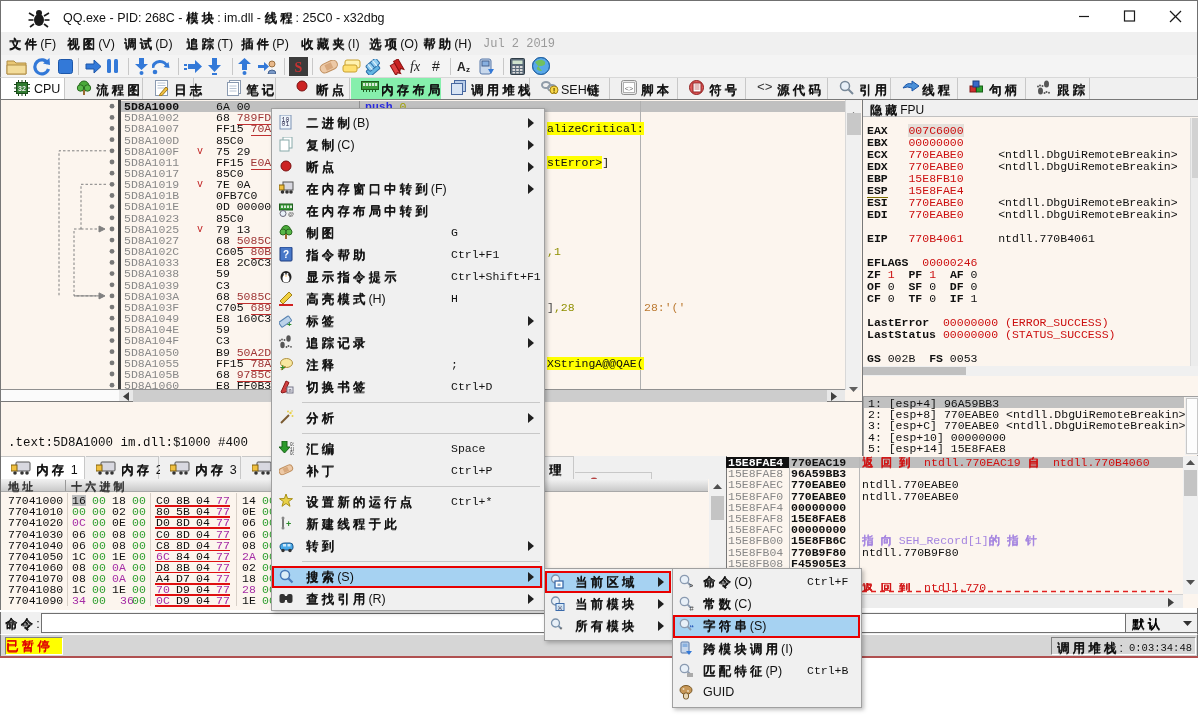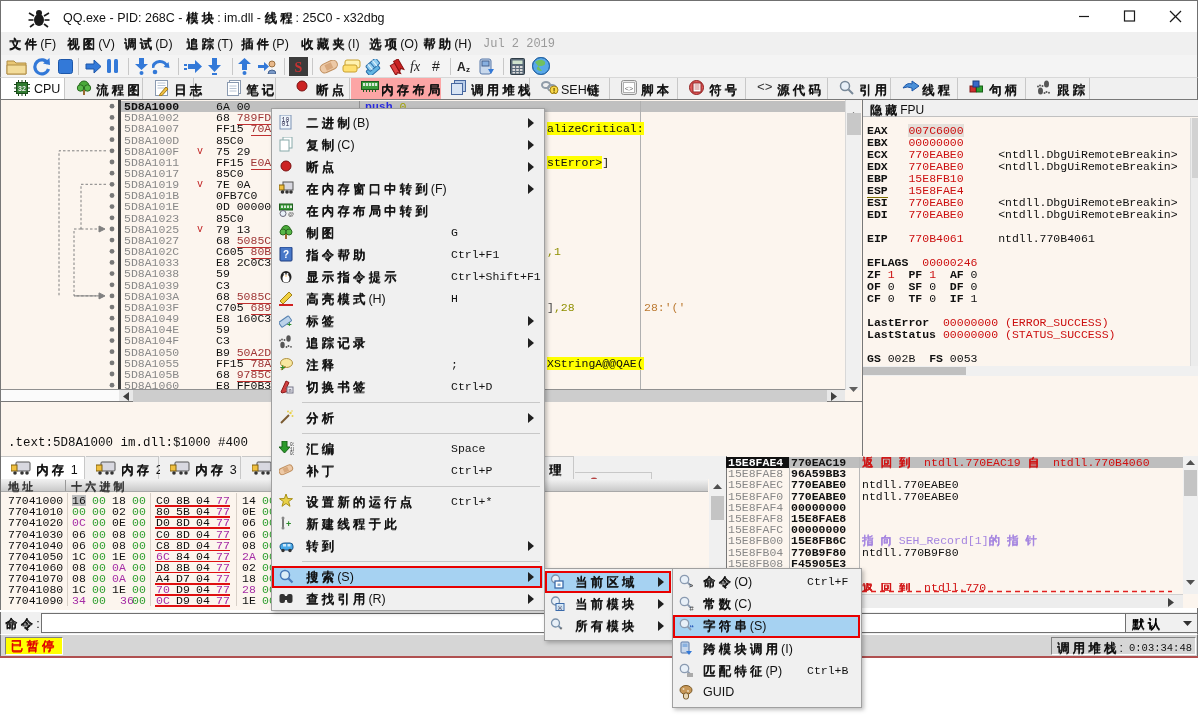--- a/index.html
+++ b/index.html
@@ -217,21 +217,21 @@
         </g>
       </svg>
 <span class="ab" style="left:30px;top:4px;font-size:12.5px;color:#111"><span class="cs">笔记</span></span>
 </div>
 <div class="ab" style="left:285px;top:0;width:64px;height:21px;background:#f0f0f0;border-right:1px solid #c8c8c8">
 <svg class="ab" style="left:10px;top:2px" width="12" height="12" viewBox="0 0 12 12">
         <circle cx="6" cy="6" r="5" fill="#cc2222" stroke="#7a1010"></circle>
       </svg>
 <span class="ab" style="left:30px;top:4px;font-size:12.5px;color:#111"><span class="cs">断点</span></span>
 </div>
-<div class="ab" style="left:350px;top:0;width:103px;height:21px;background:#fca5a5;border-right:1px solid #c8c8c8">
+<div class="ab" style="left:350px;top:0;width:103px;height:21px;background:#86efac;border-right:1px solid #c8c8c8">
 <svg class="ab" style="left:10px;top:2px" width="18" height="12" viewBox="0 0 18 12">
         <rect x="0.5" y="1.5" width="17" height="8" fill="#3a9a3a" stroke="#1d5a1d"></rect>
         <g fill="#d8e8d8">
           <rect x="2" y="3" width="2.2" height="3"></rect>
           <rect x="5" y="3" width="2.2" height="3"></rect>
           <rect x="8" y="3" width="2.2" height="3"></rect>
           <rect x="11" y="3" width="2.2" height="3"></rect>
           <rect x="14" y="3" width="2.2" height="3"></rect>
         </g>
         <g stroke="#1d5a1d">
@@ -478,20 +478,31 @@
 <span style="color:#101010"><b style="color:#101010">LastError</b>  <span style="color:#cc1010">00000000 (ERROR_SUCCESS)</span></span>
 <span style="color:#101010"><b style="color:#101010">LastStatus</b> <span style="color:#cc1010">00000000 (STATUS_SUCCESS)</span></span>
 <span style="color:#101010"></span>
 <span style="color:#101010"><b style="color:#101010">GS</b> 002B  <b style="color:#101010">FS</b> 0053</span></pre>
 <div class="ab" style="left:328px;top:19px;width:8px;height:248px;background:#ececec;border-left:1px solid #dcdcdc">
       <div class="ab" style="left:1px;top:0px;width:6px;height:60px;background:#d2d2d2"></div>
     </div>
 <div class="ab" style="left:1px;top:267px;width:335px;height:10px;background:#f0f0f0">
       <div class="ab" style="left:0;top:1px;width:103px;height:8px;background:#c0c0c0"></div>
     </div>
+<div class="ab" style="left:1px;top:297px;width:335px;height:60px;background:#fcf5ee;border:1px solid #a0a0a0;border-bottom:none">
+<div class="ab" style="left:0;top:0;width:320px;height:11px;background:#c0c0c0"></div>
+<pre class="ab mono" style="left:4px;top:0.5px;font-size:11.5px;line-height:11.4px;color:#101010">1: [esp+4] 96A59BB3
+2: [esp+8] 770EABE0 &lt;ntdll.DbgUiRemoteBreakin&gt;
+3: [esp+C] 770EABE0 &lt;ntdll.DbgUiRemoteBreakin&gt;
+4: [esp+10] 00000000
+5: [esp+14] 15E8FAE8</pre>
+<div class="ab" style="left:321px;top:0;width:14px;height:58px;background:#f0f0f0">
+        <div class="ab" style="left:1px;top:1px;width:12px;height:56px;background:#fdfdfd;border:1px solid #c8c8c8"></div>
+      </div>
+</div>
 </div>
 <div class="ab" style="left:0;top:456px;width:726px;height:156px">
 <div class="ab" style="left:0;top:0;width:726px;height:23px;background:#f0f0f0;border-left:1px solid #707070">
 <div class="ab" style="left:0px;top:0;width:84px;height:23px;background:#fff;border-right:1px solid #c8c8c8;border-top:1px solid #c8c8c8">
 <svg class="ab" style="left:10px;top:4px" width="20" height="14" viewBox="0 0 20 14">
           <rect x="5" y="1" width="14" height="9" fill="#d8d8e0" stroke="#555" rx="1"></rect>
           <rect x="0" y="4" width="6" height="6" fill="#f0c040" stroke="#806010"></rect>
           <circle cx="4" cy="12" r="1.8" fill="#333"></circle>
           <circle cx="11" cy="12" r="1.8" fill="#333"></circle>
           <circle cx="16" cy="12" r="1.8" fill="#333"></circle>
@@ -753,21 +764,21 @@
 <div class="ab" style="left:4px;top:4px;font-size:12.5px;color:#111"><span class="cs">命令</span>:</div>
 <div class="ab" style="left:40px;top:1px;width:1086px;height:20px;background:#fff;border:1px solid #707070"></div>
 <div class="ab" style="left:1124px;top:1px;width:73px;height:20px;background:#f0f0f0;border:1px solid #707070">
 <span class="ab" style="left:6px;top:2px;font-size:12.5px"><span class="cs">默认</span></span>
 <svg class="ab" style="left:57px;top:7px" width="10" height="6" viewBox="0 0 10 6">
         <path d="M0 0 L9 0 L4.5 5 Z" fill="#303030"></path>
       </svg>
 </div>
   </div>
 <div class="ab" style="left:0;top:634px;width:1198px;height:24px;background:#d6d6d6;border:1px solid #707070;border-top:1px solid #fff">
-<div class="ab" style="left:4px;top:2px;width:58px;height:18px;background:#ffff00;border:1px solid;border-color:#808080 #fff #fff #808080;color:#e00000;font-size:12.5px;text-align:center;line-height:17px"><span class="cs">已暂停</span></div>
+<div class="ab" style="left:4px;top:2px;width:58px;height:18px;background:#ffff00;border:1px solid;border-color:#808080 #fff #fff #808080;color:#e00000;font-size:12.5px;text-align:left;line-height:17px"><span class="cs">已暂停</span></div>
 <div class="ab" style="left:1050px;top:2px;width:145px;height:18px;border:1px solid;border-color:#808080 #fff #fff #808080">
 <span class="ab" style="left:5px;top:2px;font-size:12.5px;color:#111"><span class="cs">调用堆栈</span>:</span>
       <span class="ab mono" style="left:77px;top:4px;font-size:10.5px;color:#111">0:03:34:48</span>
     </div>
 <div class="ab" style="left:-1px;top:21px;width:1198px;height:2px;background:#b05050"></div>
 </div>
 <div class="ab" style="left:271px;top:108px;width:274px;height:503px;background:#f0f0f0;border:1px solid #a0a0a0;box-shadow:2px 2px 4px rgba(0,0,0,0.25)">
 <svg class="ab" style="left:7px;top:6px" width="15" height="15" viewBox="0 0 15 15">
       <rect x="1" y="0" width="11" height="14" fill="#eef4fa" stroke="#7a92b4"></rect>
       <text x="6.5" y="11" font-size="6.5" fill="#335" text-anchor="middle" font-family="Liberation Mono">01</text>

